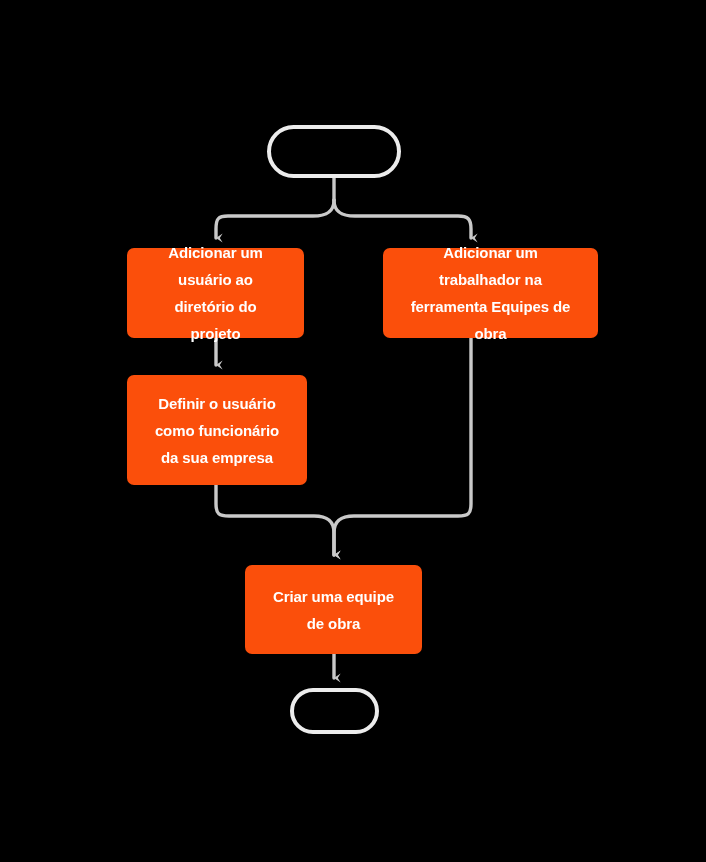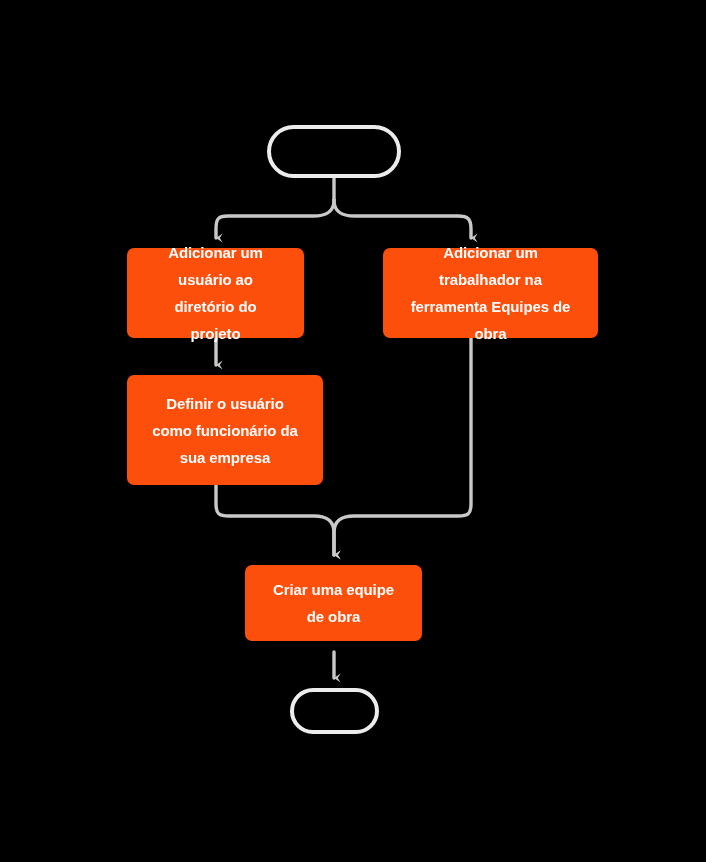--- a/index.html
+++ b/index.html
@@ -53,22 +53,22 @@
     border-radius: 999px;
   }
   .node-label {
     display: block;
     width: 100%;
   }
   
   #node-start      { left: 267px; top: 125px; width: 134px; height: 53px; }
   #node-add-user   { left: 127px; top: 248px; width: 177px; height: 90px; }
   #node-add-worker { left: 383px; top: 248px; width: 215px; height: 90px; }
-  #node-define     { left: 127px; top: 375px; width: 196px; height: 110px; }
-  #node-create     { left: 245px; top: 565px; width: 177px; height: 76px; }
+  #node-define     { left: 127px; top: 375px; width: 180px; height: 110px; }
+  #node-create     { left: 245px; top: 565px; width: 177px; height: 89px; }
   #node-end        { left: 290px; top: 688px; width: 89px; height: 46px; }
 </style>
 </head>
 <body>
 
 <div id="flow-canvas">
 
   <svg class="edge-layer" viewBox="0 0 706 862" width="706" height="862" xmlns="http://www.w3.org/2000/svg">
     <defs>
       <marker id="arrowhead" markerWidth="10" markerHeight="8" refX="4.6" refY="6.6" orient="auto" markerUnits="userSpaceOnUse">

